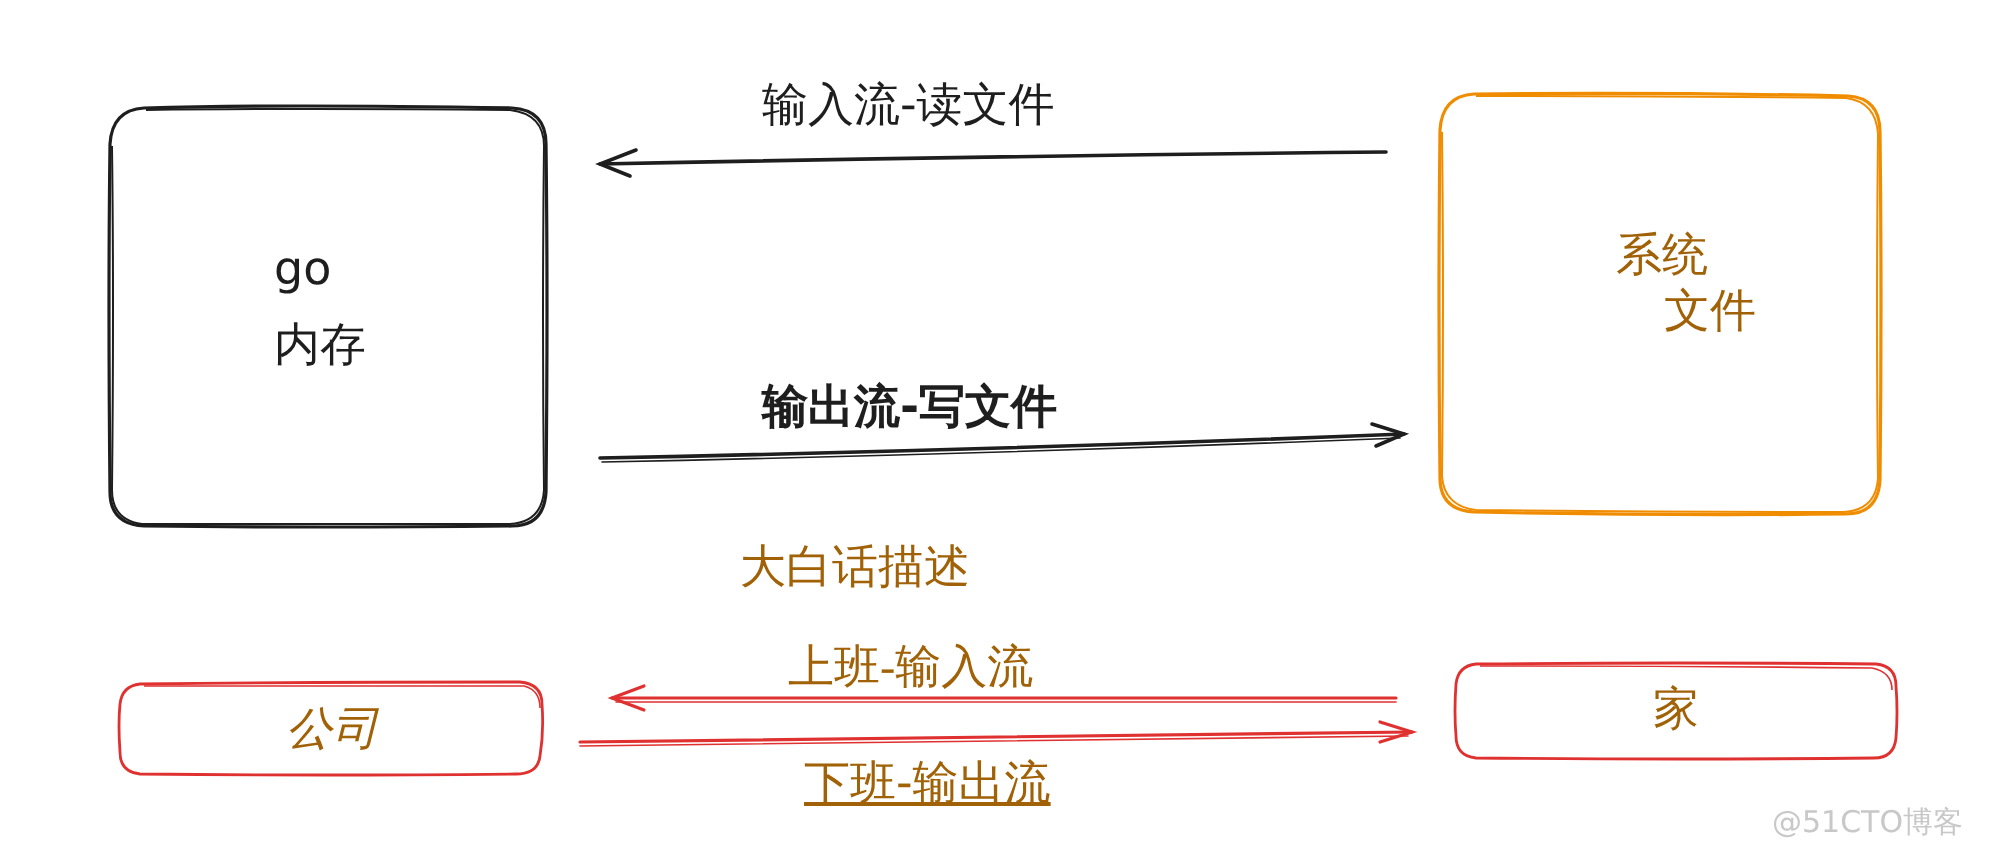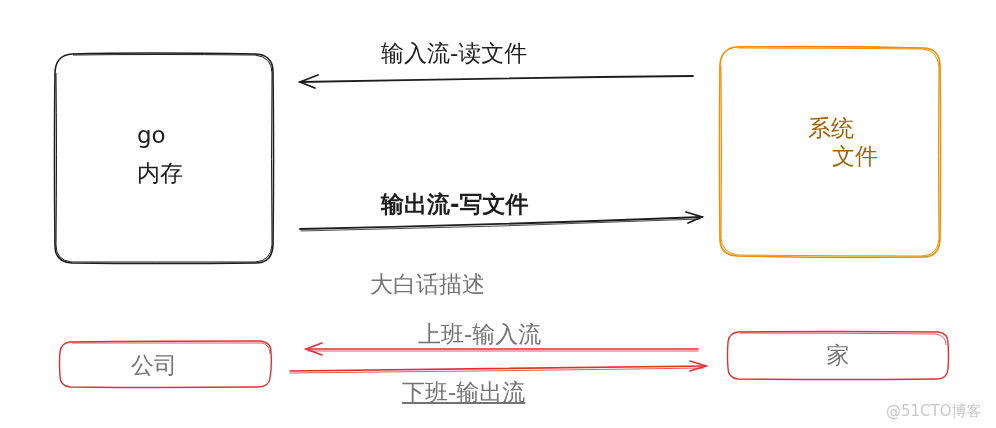--- a/index.html
+++ b/index.html
@@ -2,21 +2,21 @@
 <html><head>
   <meta charset="utf-8">
   <style>
     html, body { margin: 0; padding: 0; background: #ffffff; }
     body { width: 996px; height: 428px; position: relative; overflow: hidden;
            font-family: "DejaVu Sans", sans-serif; }
     svg.canvas { position: absolute; left: 0; top: 0; }
     .txt { position: absolute; font-size: 23px; line-height: 22px; white-space: pre; }
     .black { color: #1e1e1e; }
     .orange { color: #a16207; }
-    .red { color: #737373; }
+    .red { color: #a16207; }
     .center { text-align: center; }
     .watermark { color: #c8c8c8; font-size: 15px; }
   </style>
 </head>
 <body>
 
 <svg class="canvas" width="996" height="428" viewBox="0 0 996 428">
 
   <g fill="none" stroke="#1e1e1e" stroke-width="1.6">
     <path d="M72,54 Q140,52 256,54 Q273,55 273,72 Q274,150 273,246 Q272,263 256,263 Q160,264 72,263 Q55,262 55,246 Q54,150 55,72 Q56,55 72,54 Z"></path>
@@ -66,19 +66,19 @@
 <div class="txt black" style="left:137px; top:162px;">内存</div>
 
 <div class="txt orange" style="left:808px; top:117px;">系统</div>
 <div class="txt orange" style="left:808px; top:145px;margin-left:24px;">文件</div>
 
 <div class="txt black" style="left:381px; top:42px;">输入流-读文件</div>
 <div class="txt black" style="left:381px; top:193px;font-weight:bold;">输出流-写文件</div>
 
 <div class="txt red" style="left:370px; top:273px;">大白话描述</div>
 
-<div class="txt red center" style="left:48px; top:354px; width:212px;">公司</div>
+<div class="txt red center" style="left:60px; top:354px; width:212px;font-style:italic;">公司</div>
 <div class="txt red center" style="left:728px; top:344px; width:220px;">家</div>
 
-<div class="txt red" style="left:418px; top:323px;">上班-输入流</div>
+<div class="txt red" style="left:394px; top:323px;font-family:Liberation Serif, serif;">上班-输入流</div>
 <div class="txt red" style="left:402px; top:381px;text-decoration:underline;">下班-输出流</div>
 
 <div class="txt watermark" style="left:886px; top:400px;">@51CTO博客</div>
 
 </body></html>

